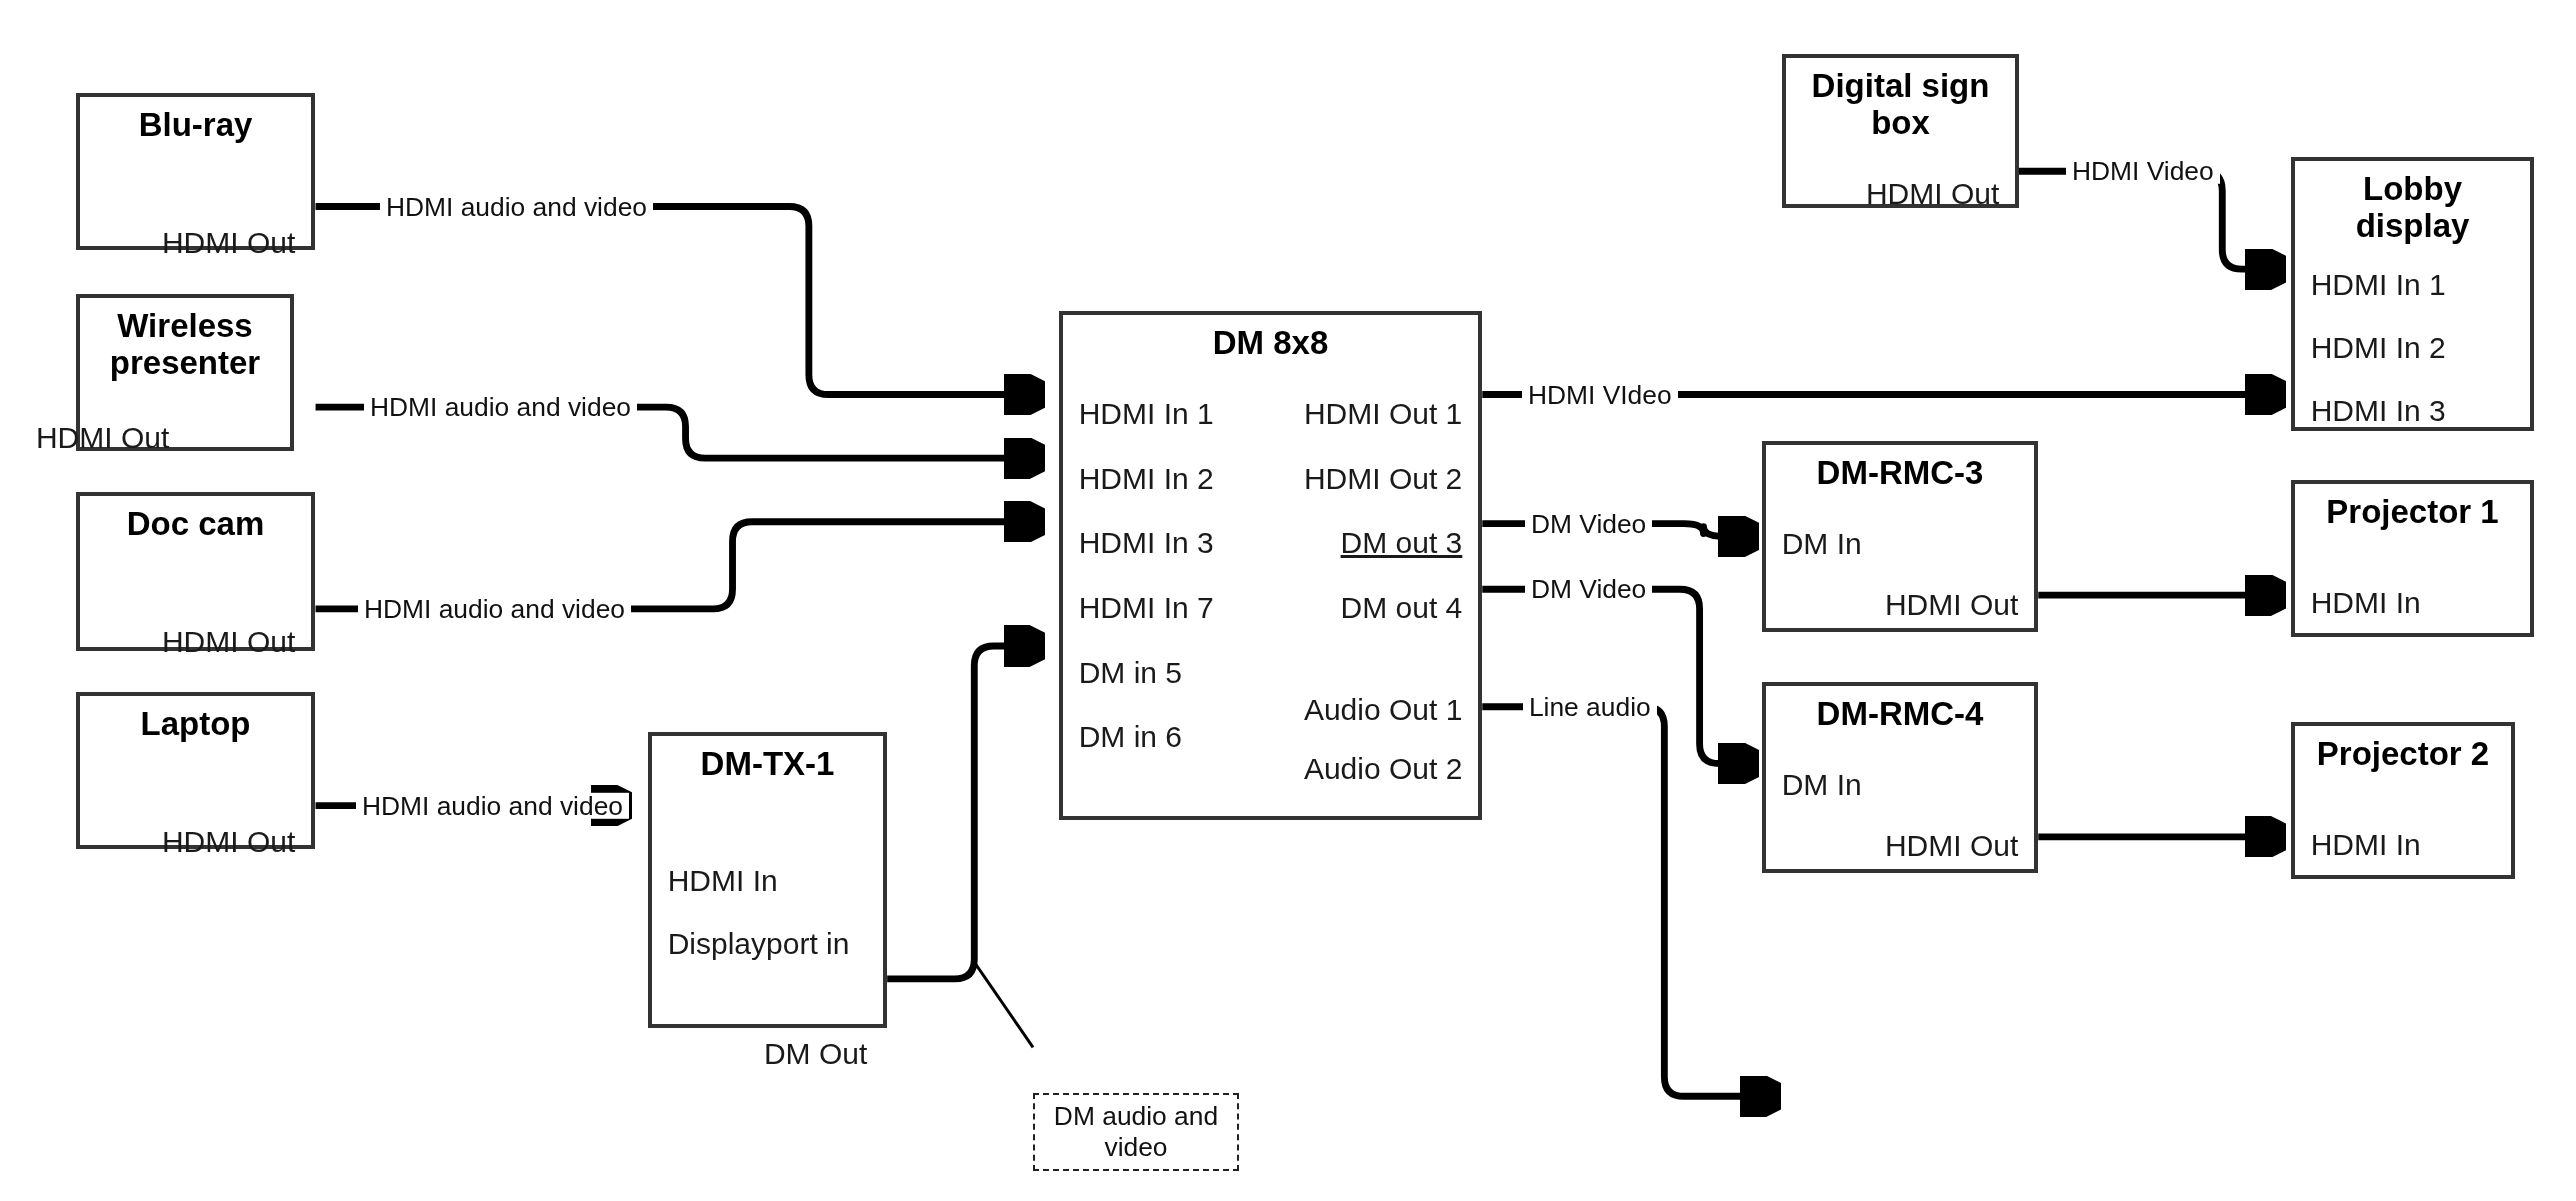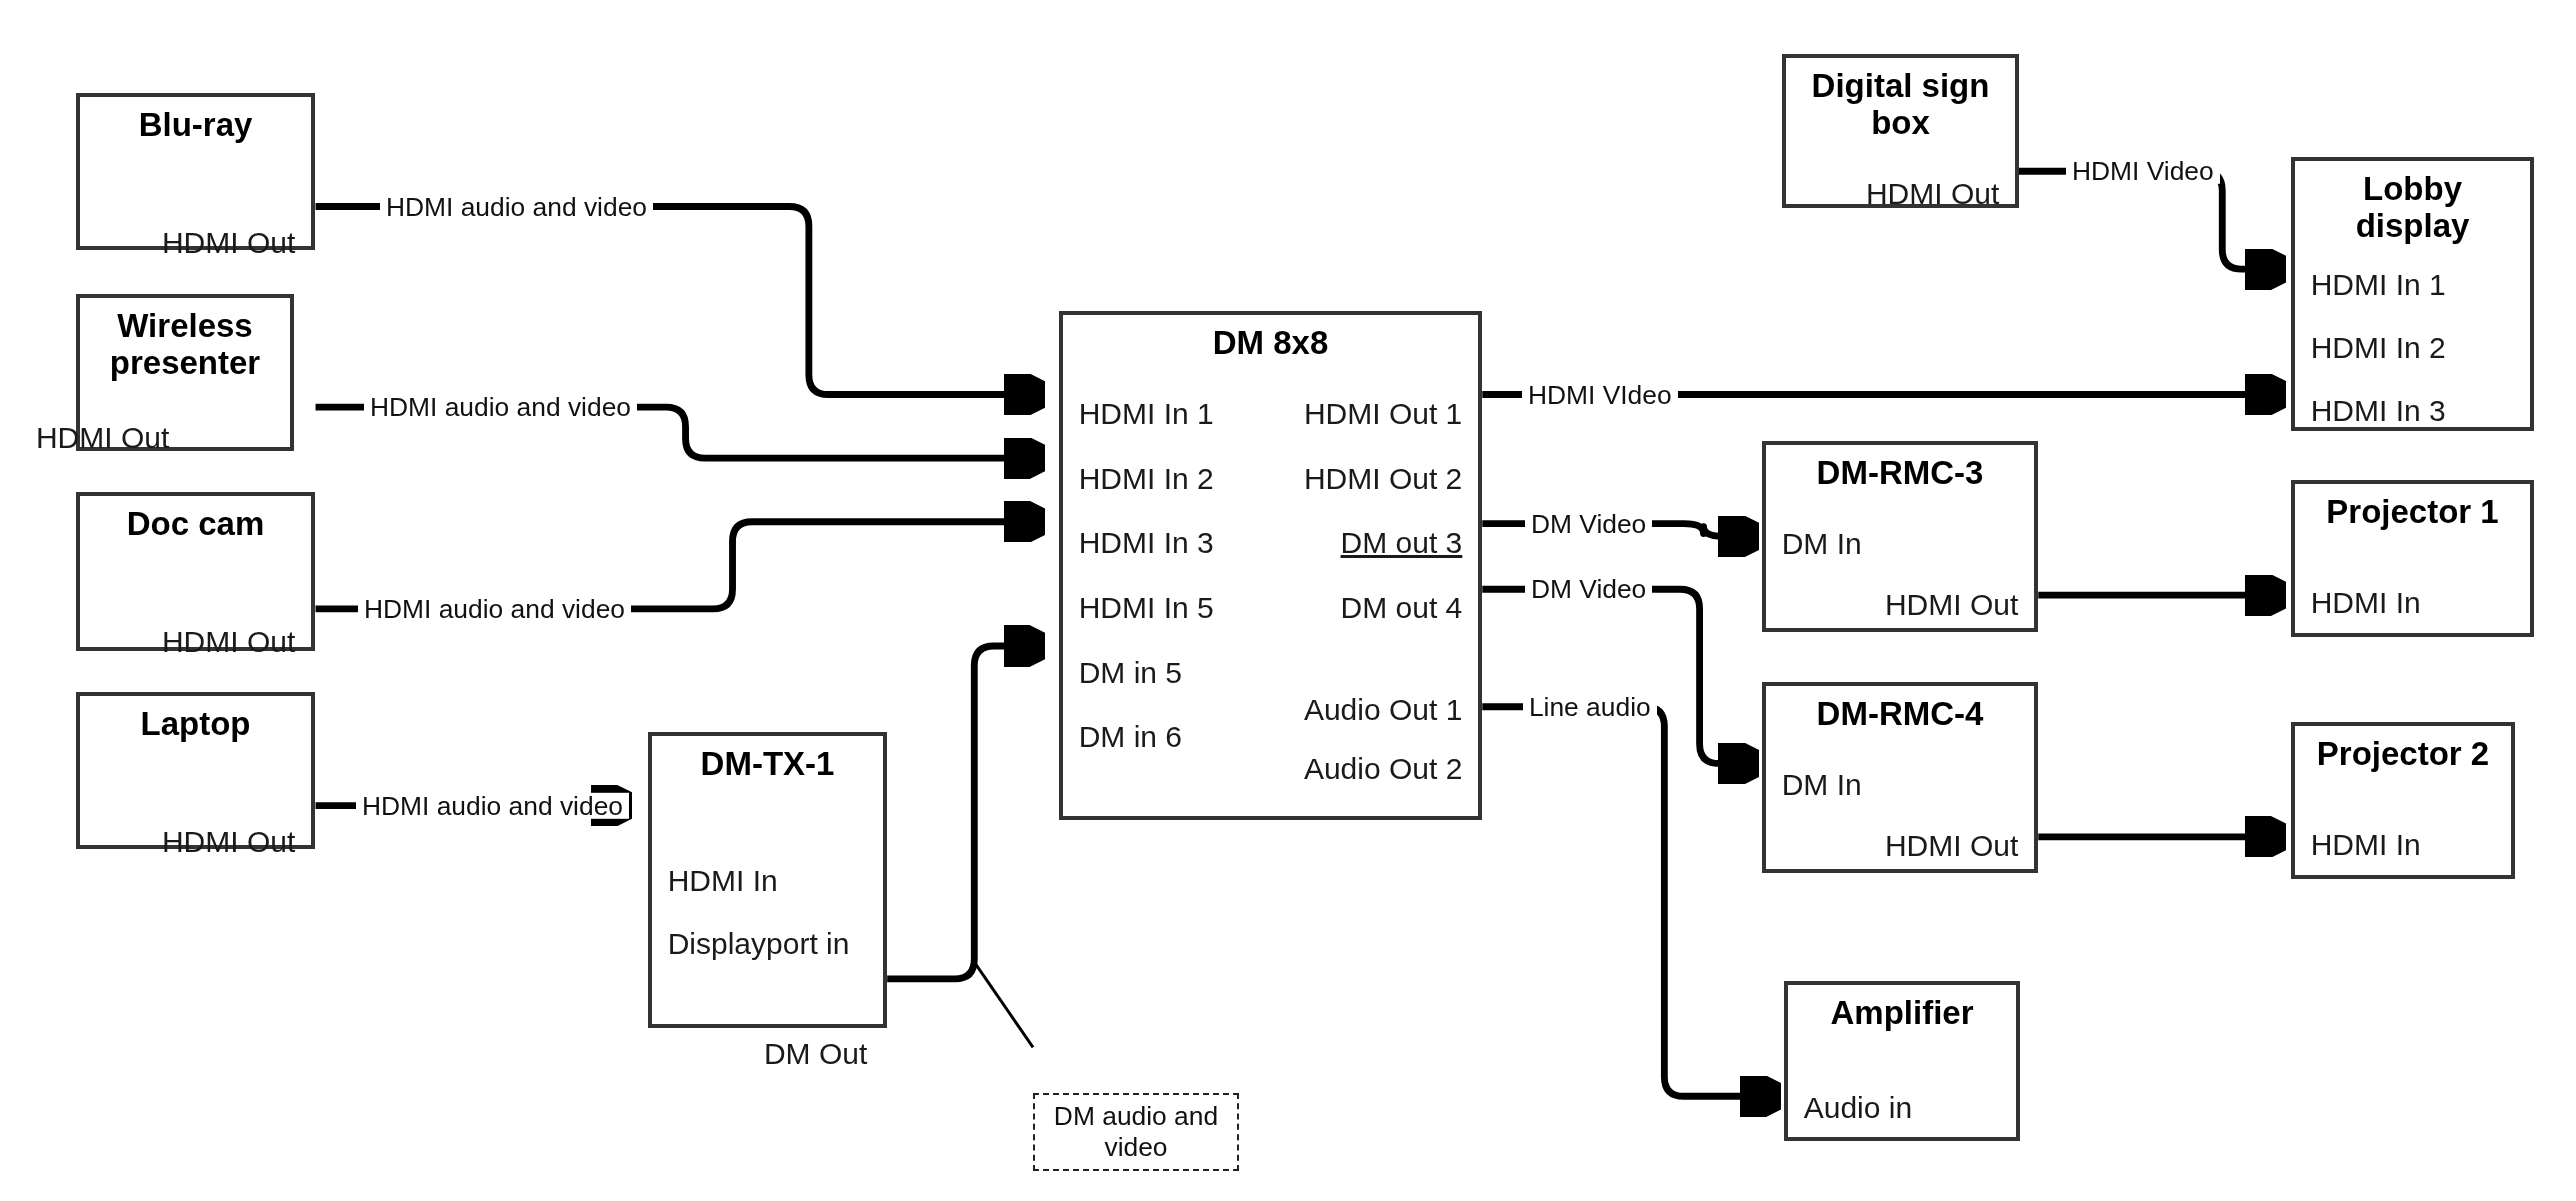--- a/index.html
+++ b/index.html
@@ -186,21 +186,21 @@
     </div>
   </div>
 
   <div class="box" style="left:1059px; top:311px; width:423px; height:509px;">
     <div class="box-title">DM 8x8</div>
     <div class="ports">
 
       <span class="port left" style="top:37px;">HDMI In 1</span>
       <span class="port left" style="top:102px;">HDMI In 2</span>
       <span class="port left" style="top:166px;">HDMI In 3</span>
-      <span class="port left" style="top:231px;">HDMI In 5</span>
+      <span class="port left" style="top:231px;">HDMI In 7</span>
       <span class="port left" style="top:296px;">DM in 5</span>
       <span class="port left" style="top:360px;">DM in 6</span>
 
       <span class="port right" style="top:37px;">HDMI Out 1</span>
       <span class="port right" style="top:102px;">HDMI Out 2</span>
       <span class="port right" style="top:166px;text-decoration:underline;">DM out 3</span>
       <span class="port right" style="top:231px;">DM out 4</span>
       <span class="port right" style="top:333px;">Audio Out 1</span>
       <span class="port right" style="top:392px;">Audio Out 2</span>
     </div>
@@ -245,25 +245,19 @@
     </div>
   </div>
 
   <div class="box" style="left:2291px; top:722px; width:224px; height:157px;">
     <div class="box-title">Projector 2</div>
     <div class="ports">
       <span class="port left" style="top:57px;">HDMI In</span>
     </div>
   </div>
 
-  <div class="box" style="left:1784px; top:981px; width:236px; height:160px;">
-    <div class="box-title">Amplifier</div>
-    <div class="ports">
-      <span class="port left" style="top:61px;">Audio in</span>
-    </div>
-  </div>
 
   <div class="callout" style="left:1033px; top:1093px; width:206px; height:78px;">
     <span>DM audio and video</span>
   </div>
 
 </div>
 
 
 </body></html>

